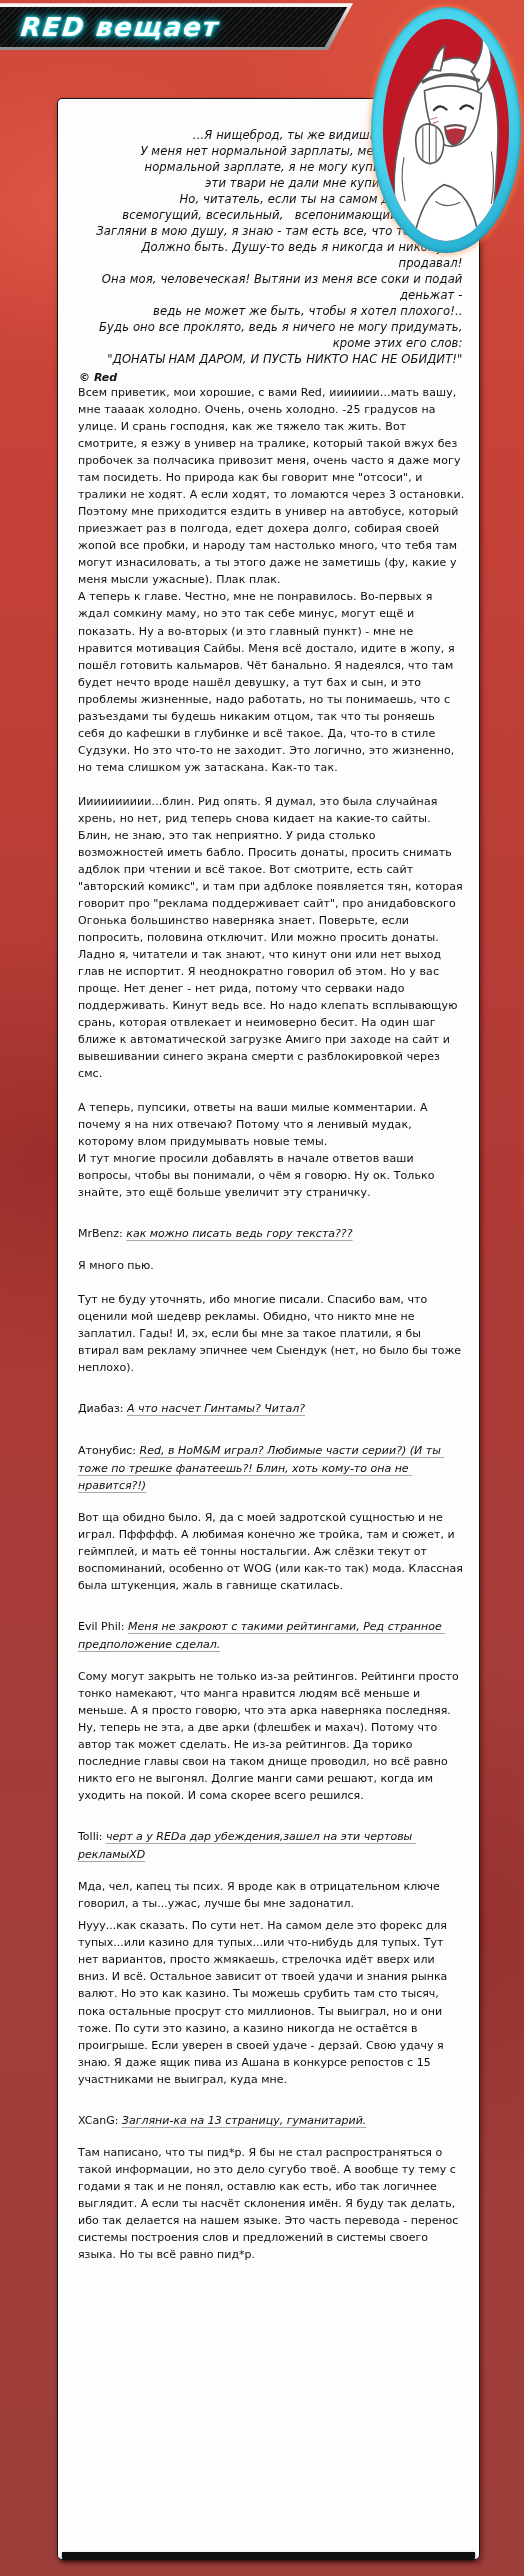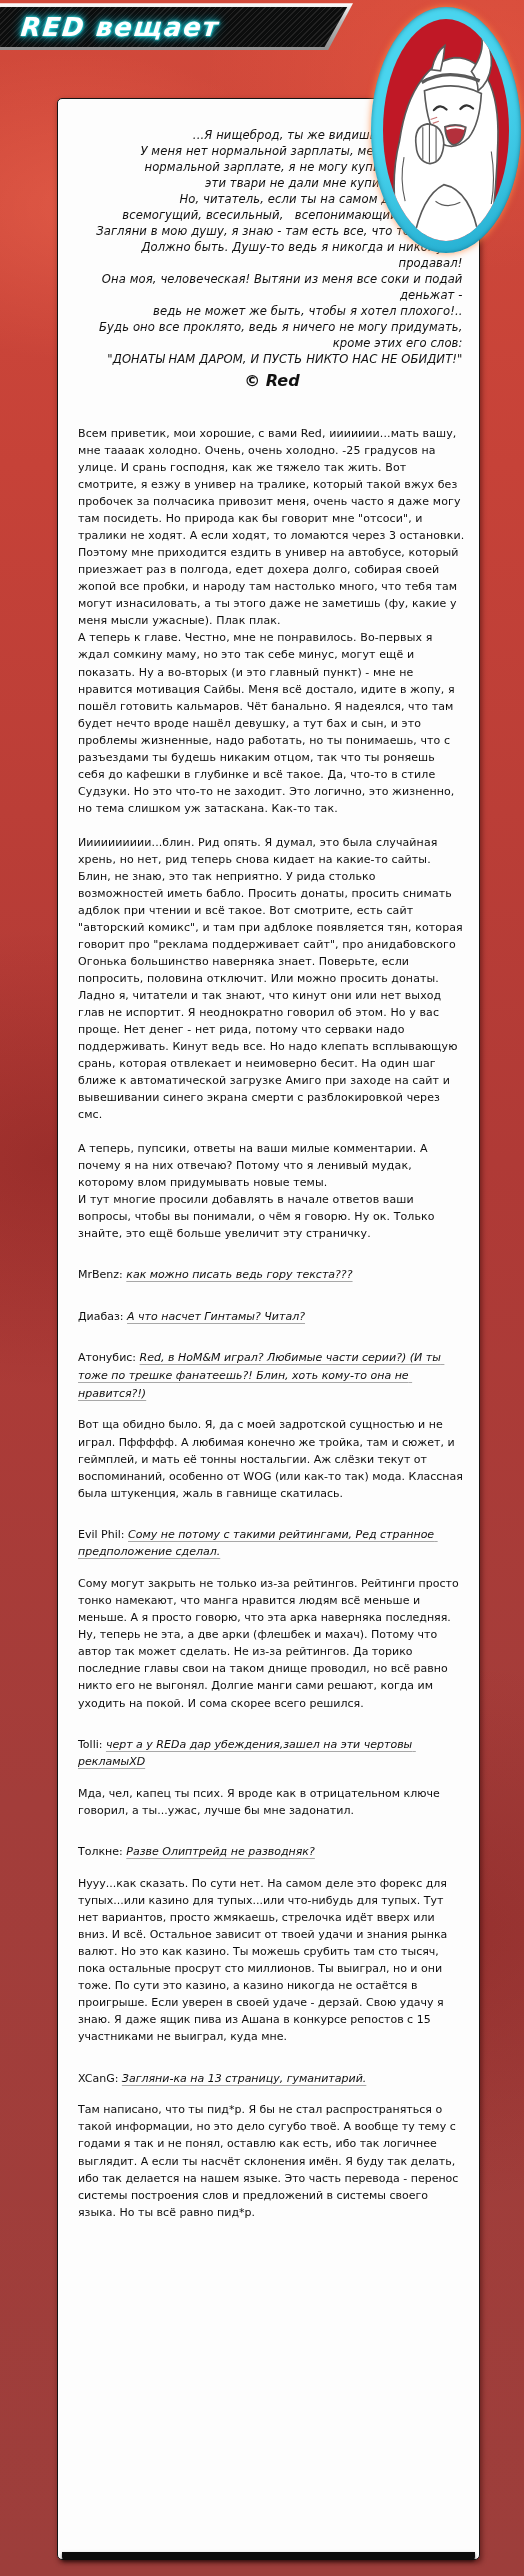--- a/index.html
+++ b/index.html
@@ -60,22 +60,22 @@
   .card-bottom-bar{
     position:absolute;left:62px;top:2552px;width:413px;height:8.3px;z-index:5;
     background:#0d0d0d;border-radius:0 0 3.3px 3.3px;
     box-shadow:0 1.7px 3.3px rgba(0,0,0,.5);
   }
   .poem{
     font-size:11.6px;line-height:1.38;color:#111;text-align:right;
     white-space:pre-wrap;letter-spacing:0.1px;font-style:italic;
     padding-right:2.2px;margin-top:20px;
   }
-  .credit{font-size:16px;font-style:italic;color:#111;text-align:center;margin:3.3px 0 0 1.1px;font-weight:bold;}
-  .paras{margin-top:35px;}
+  .credit{font-size:11px;font-style:italic;color:#111;text-align:left;margin:3.3px 0 0 1.1px;font-weight:bold;}
+  .paras{}
   p.body-p{
     font-size:11px;line-height:1.55;color:#0e0e0e;margin:0 0 16.6px 0;
     white-space:pre-wrap;letter-spacing:0.1px;
   }
   .qa-q{font-size:11px;line-height:1.6;margin:24px 0 14.3px 0;color:#0e0e0e;white-space:pre-wrap;}
   .qa-name{font-weight:normal;}
   .qa-question-text{
     font-style:italic;
     text-decoration:underline;text-decoration-color:#a8a8a8;
     text-decoration-thickness:1.1px;text-underline-offset:3.3px;
@@ -142,28 +142,30 @@
   <div class="credit">© Red</div>
   <div class="paras">
       <p class="body-p">Всем приветик, мои хорошие, с вами Red, иииииии...мать вашу, мне таааак холодно. Очень, очень холодно. -25 градусов на улице. И срань господня, как же тяжело так жить. Вот смотрите, я езжу в универ на тралике, который такой вжух без пробочек за полчасика привозит меня, очень часто я даже могу там посидеть. Но природа как бы говорит мне "отсоси", и тралики не ходят. А если ходят, то ломаются через 3 остановки. Поэтому мне приходится ездить в универ на автобусе, который приезжает раз в полгода, едет дохера долго, собирая своей жопой все пробки, и народу там настолько много, что тебя там могут изнасиловать, а ты этого даже не заметишь (фу, какие у меня мысли ужасные). Плак плак.
 А теперь к главе. Честно, мне не понравилось. Во-первых я ждал сомкину маму, но это так себе минус, могут ещё и показать. Ну а во-вторых (и это главный пункт) - мне не нравится мотивация Сайбы. Меня всё достало, идите в жопу, я пошёл готовить кальмаров. Чёт банально. Я надеялся, что там будет нечто вроде нашёл девушку, а тут бах и сын, и это проблемы жизненные, надо работать, но ты понимаешь, что с разъездами ты будешь никаким отцом, так что ты роняешь себя до кафешки в глубинке и всё такое. Да, что-то в стиле Судзуки. Но это что-то не заходит. Это логично, это жизненно, но тема слишком уж затаскана. Как-то так.</p>
       <p class="body-p">Ииииииииии...блин. Рид опять. Я думал, это была случайная хрень, но нет, рид теперь снова кидает на какие-то сайты. Блин, не знаю, это так неприятно. У рида столько возможностей иметь бабло. Просить донаты, просить снимать адблок при чтении и всё такое. Вот смотрите, есть сайт "авторский комикс", и там при адблоке появляется тян, которая говорит про "реклама поддерживает сайт", про анидабовского Огонька большинство наверняка знает. Поверьте, если попросить, половина отключит. Или можно просить донаты. Ладно я, читатели и так знают, что кинут они или нет выход глав не испортит. Я неоднократно говорил об этом. Но у вас проще. Нет денег - нет рида, потому что серваки надо поддерживать. Кинут ведь все. Но надо клепать всплывающую срань, которая отвлекает и неимоверно бесит. На один шаг ближе к автоматической загрузке Амиго при заходе на сайт и вывешивании синего экрана смерти с разблокировкой через смс.</p>
       <p class="body-p">А теперь, пупсики, ответы на ваши милые комментарии. А почему я на них отвечаю? Потому что я ленивый мудак, которому влом придумывать новые темы.
 И тут многие просили добавлять в начале ответов ваши вопросы, чтобы вы понимали, о чём я говорю. Ну ок. Только знайте, это ещё больше увеличит эту страничку.</p>
     </div>
   <div>
       <p class="qa-q"><span class="qa-name">MrBenz: </span><span class="qa-question-text">как можно писать ведь гору текста???</span></p>
+      <p class="qa-a">Я много пью.
+
+Тут не буду уточнять, ибо многие писали. Спасибо вам, что оценили мой шедевр рекламы. Обидно, что никто мне не заплатил. Гады! И, эх, если бы мне за такое платили, я бы втирал вам рекламу эпичнее чем Сыендук (нет, но было бы тоже неплохо).</p>
       <p class="qa-q"><span class="qa-name">Диабаз: </span><span class="qa-question-text">А что насчет Гинтамы? Читал?</span></p>
       <p class="qa-q"><span class="qa-name">Атонубис: </span><span class="qa-question-text">Red, в HoM&amp;M играл? Любимые части серии?) (И ты тоже по трешке фанатеешь?! Блин, хоть кому-то она не нравится?!)</span></p>
       <p class="qa-a">Вот ща обидно было. Я, да с моей задротской сущностью и не играл. Пффффф. А любимая конечно же тройка, там и сюжет, и геймплей, и мать её тонны ностальгии. Аж слёзки текут от воспоминаний, особенно от WOG (или как-то так) мода. Классная была штукенция, жаль в гавнище скатилась.</p>
-      <p class="qa-q"><span class="qa-name">Evil Phil: </span><span class="qa-question-text">Сому не потому с такими рейтингами, Ред странное предположение сделал.</span></p>
+      <p class="qa-q"><span class="qa-name">Evil Phil: </span><span class="qa-question-text">Меня не закроют с такими рейтингами, Ред странное предположение сделал.</span></p>
       <p class="qa-a">Сому могут закрыть не только из-за рейтингов. Рейтинги просто тонко намекают, что манга нравится людям всё меньше и меньше. А я просто говорю, что эта арка наверняка последняя. Ну, теперь не эта, а две арки (флешбек и махач). Потому что автор так может сделать. Не из-за рейтингов. Да торико последние главы свои на таком днище проводил, но всё равно никто его не выгонял. Долгие манги сами решают, когда им уходить на покой. И сома скорее всего решился.</p>
       <p class="qa-q"><span class="qa-name">Tolli: </span><span class="qa-question-text">черт а у REDа дар убеждения,зашел на эти чертовы рекламыXD</span></p>
       <p class="qa-a">Мда, чел, капец ты псих. Я вроде как в отрицательном ключе говорил, а ты...ужас, лучше бы мне задонатил.</p>
-      <p class="qa-q"><span class="qa-name">Толкне: </span><span class="qa-question-text">Разве Олиптрейд не разводняк?</span></p>
       <p class="qa-a">Нууу...как сказать. По сути нет. На самом деле это форекс для тупых...или казино для тупых...или что-нибудь для тупых. Тут нет вариантов, просто жмякаешь, стрелочка идёт вверх или вниз. И всё. Остальное зависит от твоей удачи и знания рынка валют. Но это как казино. Ты можешь срубить там сто тысяч, пока остальные просрут сто миллионов. Ты выиграл, но и они тоже. По сути это казино, а казино никогда не остаётся в проигрыше. Если уверен в своей удаче - дерзай. Свою удачу я знаю. Я даже ящик пива из Ашана в конкурсе репостов с 15 участниками не выиграл, куда мне.</p>
       <p class="qa-q"><span class="qa-name">XCanG: </span><span class="qa-question-text">Загляни-ка на 13 страницу, гуманитарий.</span></p>
       <p class="qa-a">Там написано, что ты пид*р. Я бы не стал распространяться о такой информации, но это дело сугубо твоё. А вообще ту тему с годами я так и не понял, оставлю как есть, ибо так логичнее выглядит. А если ты насчёт склонения имён. Я буду так делать, ибо так делается на нашем языке. Это часть перевода - перенос системы построения слов и предложений в системы своего языка. Но ты всё равно пид*р.</p>
     </div>
 
 </div>
 <div class="card-bottom-bar"></div>
 
 
 </body></html>

